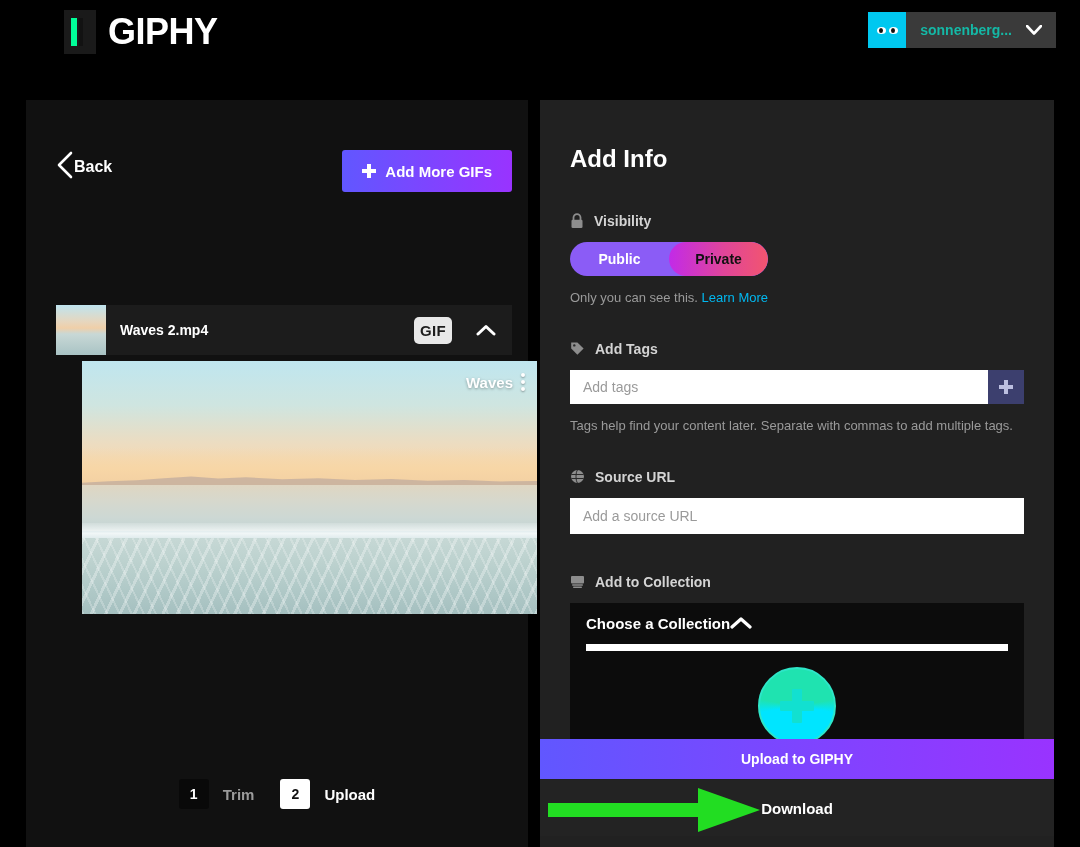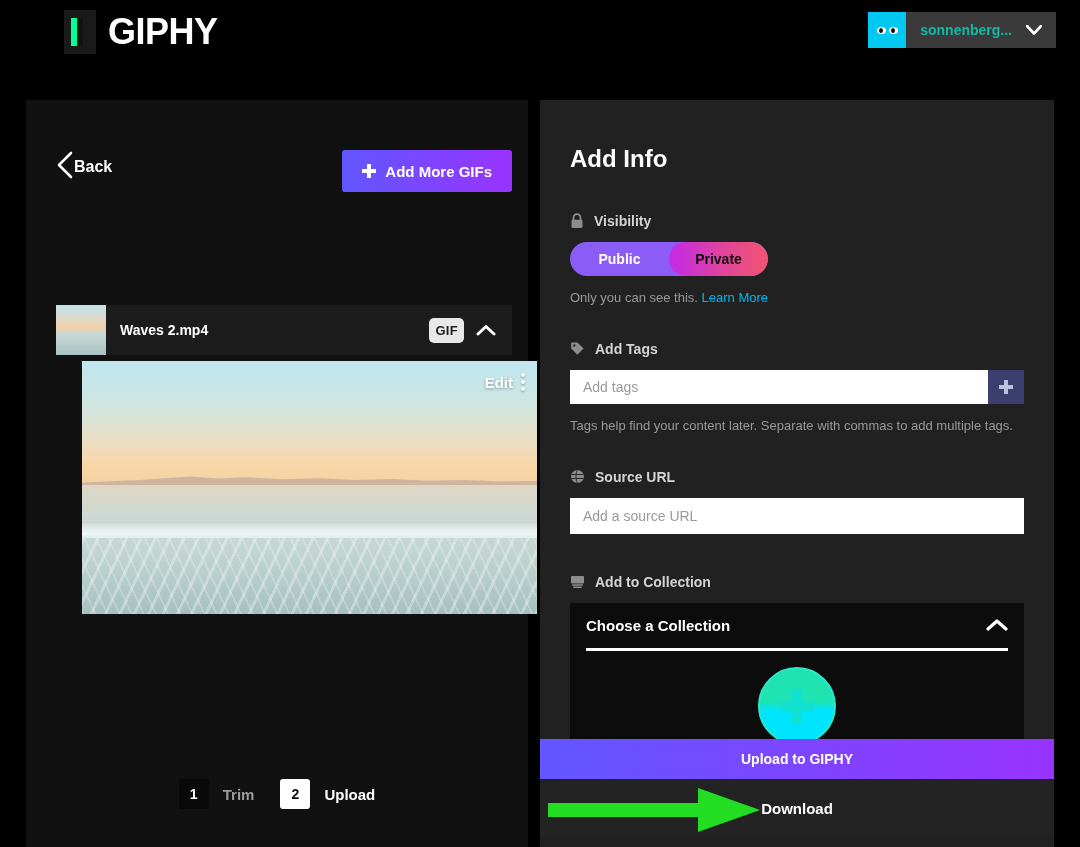--- a/index.html
+++ b/index.html
@@ -81,22 +81,22 @@
   .file-row {
     position: absolute; left: 30px; top: 205px; width: 456px; height: 50px;
     background: #1c1c1c; display: flex; align-items: center;
   }
   .file-thumb {
     width: 50px; height: 50px; flex: 0 0 50px;
     background: linear-gradient(180deg,#bfe4ef 0%, #e7d6bd 34%, #f0cfa8 46%, #c8d8d6 58%, #a9c3c4 100%);
   }
   .file-name { color: #fff; font-size: 14px; font-weight: 700; margin-left: 14px; flex: 1; }
   .gif-badge {
-    background: #e8e8e8; color: #1c1c1c; font-size: 13px; font-weight: 700;
-    border-radius: 5px; padding: 5px 6px; letter-spacing: 0.3px; margin-right: 12px;
+    background: #e8e8e8; color: #1c1c1c; font-size: 15px; font-weight: 700;
+    border-radius: 5px; padding: 5px 6px; letter-spacing: 0.3px; margin-right: 24px;
   }
   .collapse-caret { margin-right: 16px; display: flex; align-items: center; cursor: pointer; }
 
   .preview {
     position: absolute; left: 56px; top: 261px; width: 455px; height: 253px;
     background: #9fc3c8; overflow: hidden;
   }
   .sky   { position: absolute; left:0; top:0; width:100%; height:44%;
            background: linear-gradient(180deg,#bfe6ef 0%, #cfe5e0 40%, #eddcc0 75%, #f6d9b0 100%); }
   .glow  { position: absolute; left:0; top:34%; width:100%; height:16%;
@@ -180,22 +180,22 @@
     display: flex; align-items: center; justify-content: center;
   }
   .tag-add-btn .plus-glyph::before,
   .tag-add-btn .plus-glyph::after { background: #bcbfe0; }
   .url-input { width: 100%; height: 36px; }
 
   .collection-card {
     margin-top: 13px; background: #0c0c0c; padding: 0 16px;
   }
   .collection-head {
-    height: 48px; display: flex; align-items: center; justify-content: space-between;
-    border-bottom: 3px solid #ffffff; cursor: pointer;
+    height: 48px; display: flex; align-items: center; 
+    border-bottom: 7px solid #ffffff; cursor: pointer;
   }
   .collection-head span { color: #fff; font-size: 15px; font-weight: 700; }
   .collection-body { height: 110px; display: flex; align-items: center; justify-content: center; }
   .add-circle {
     width: 78px; height: 78px; border-radius: 50%;
     border: 2px solid #2ee6c8;
     background:
       conic-gradient(from 180deg, #00e5ff 0deg 80deg, #1fe3b0 100deg 260deg, #00e5ff 280deg 360deg) border-box;
     display: flex; align-items: center; justify-content: center;
     position: relative; cursor: pointer;
@@ -284,21 +284,21 @@
     </div>
 
     <div class="preview">
       <div class="sky"></div>
       <div class="glow"></div>
       <div class="mtn"></div>
       <div class="sea"></div>
       <div class="foam"></div>
       <div class="surf"></div>
       <div class="edit-overlay">
-        <span class="edit-label">Edit</span>
+        <span class="edit-label">Waves</span>
         <span class="kebab">
             <i></i>
             <i></i>
             <i></i>
           </span>
       </div>
     </div>
 
     <div class="steps">
       <div class="step inactive">

